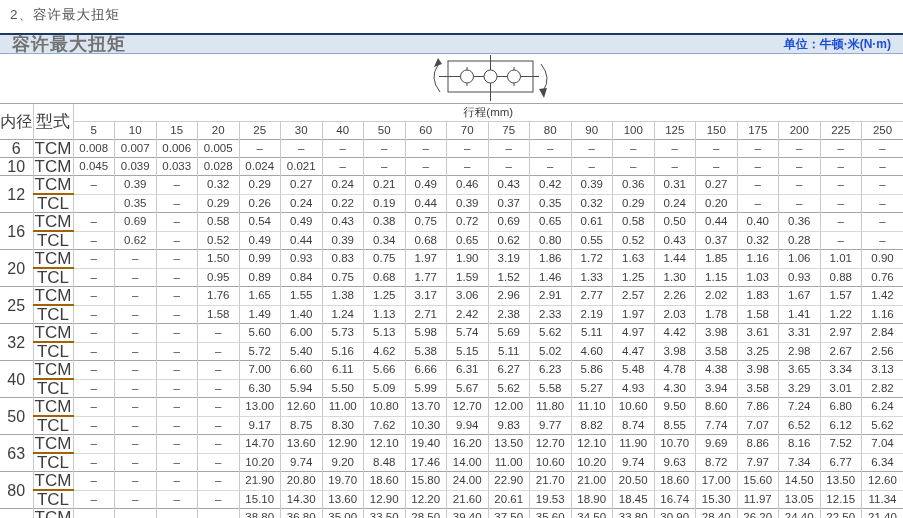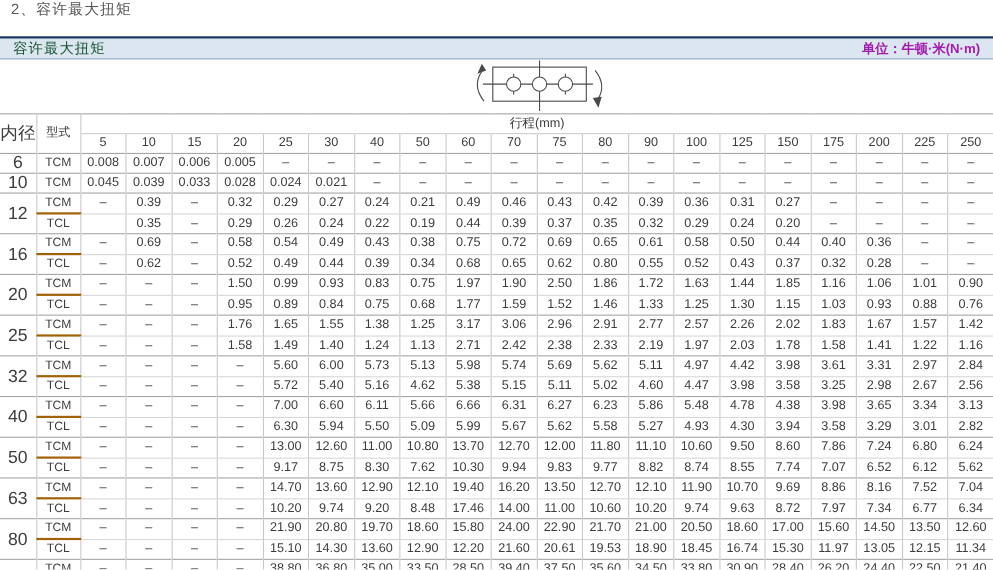--- a/index.html
+++ b/index.html
@@ -1,37 +1,37 @@
 <!DOCTYPE html>
 <html><head>
 <meta charset="utf-8">
 <style>
   html,body{margin:0;padding:0;background:#fff;}
   .page{position:relative;width:903px;height:518px;background:#ffffff;overflow:hidden;
         font-family:"Liberation Sans","DejaVu Sans",sans-serif;}
-  .doc-title{position:absolute;left:10px;top:0;font-size:13.5px;color:#565656;letter-spacing:1px;}
+  .doc-title{position:absolute;left:10px;top:6px;font-size:13.5px;color:#565656;letter-spacing:1px;}
   .header-bar{position:absolute;left:0;top:33px;width:903px;height:21px;box-sizing:border-box;
         background:#dce6f1;border-top:2px solid #1b3a63;border-bottom:1px solid #8fabcd;
         display:flex;align-items:center;justify-content:space-between;padding:0 12px;}
-  .hb-title{font-weight:normal;font-size:13px;color:#14532d;letter-spacing:1px;}
-  .hb-unit{font-weight:bold;font-size:12px;color:#a21caf;}
+  .hb-title{font-weight:bold;font-size:18px;color:#737373;letter-spacing:1px;}
+  .hb-unit{font-weight:bold;font-size:12px;color:#1d4ed8;}
   .diagram{position:absolute;left:426px;top:54px;width:130px;height:48px;}
   .torque-table{position:absolute;left:0;top:103px;width:903px;border-collapse:collapse;
         table-layout:fixed;font-size:11.5px;color:#3d3d3d;}
   .torque-table th,.torque-table td{padding:0;height:17px;line-height:17px;text-align:center;
         font-weight:normal;border-left:1px solid #c9c9c9;overflow:hidden;white-space:nowrap;}
   .torque-table .c-dia{border-left:none;font-size:16px;}
   .torque-table thead tr.top-row th{border-top:1px solid #a6a6a6;}
   .torque-table thead tr.stroke-row th{border-top:1px solid #cdcdcd;}
   .torque-table tbody tr.grp td{border-top:1px solid #a6a6a6;}
   .torque-table tbody tr.sub td{border-top:1px solid #d8d8d8;}
   .torque-table tbody tr.sub td.c-type{border-top:2px solid #a16207;}
   .torque-table{border-bottom:1px solid #a6a6a6;}
   .w-dia{width:33px;}.w-type{width:40px;}.w-s{width:41.5px;}
-  .c-type{font-size:11px;}
+  .c-type{font-size:17px;}
 </style>
 </head>
 <body>
 
 <div class="page">
 
   <div class="doc-title">2、容许最大扭矩</div>
 
   <div class="header-bar">
     <span class="hb-title">容许最大扭矩</span>
@@ -241,21 +241,21 @@
           <td>–</td>
           <td>–</td>
           <td>–</td>
           <td>1.50</td>
           <td>0.99</td>
           <td>0.93</td>
           <td>0.83</td>
           <td>0.75</td>
           <td>1.97</td>
           <td>1.90</td>
-          <td>2.50</td>
+          <td>3.19</td>
           <td>1.86</td>
           <td>1.72</td>
           <td>1.63</td>
           <td>1.44</td>
           <td>1.85</td>
           <td>1.16</td>
           <td>1.06</td>
           <td>1.01</td>
           <td>0.90</td>
         </tr>

